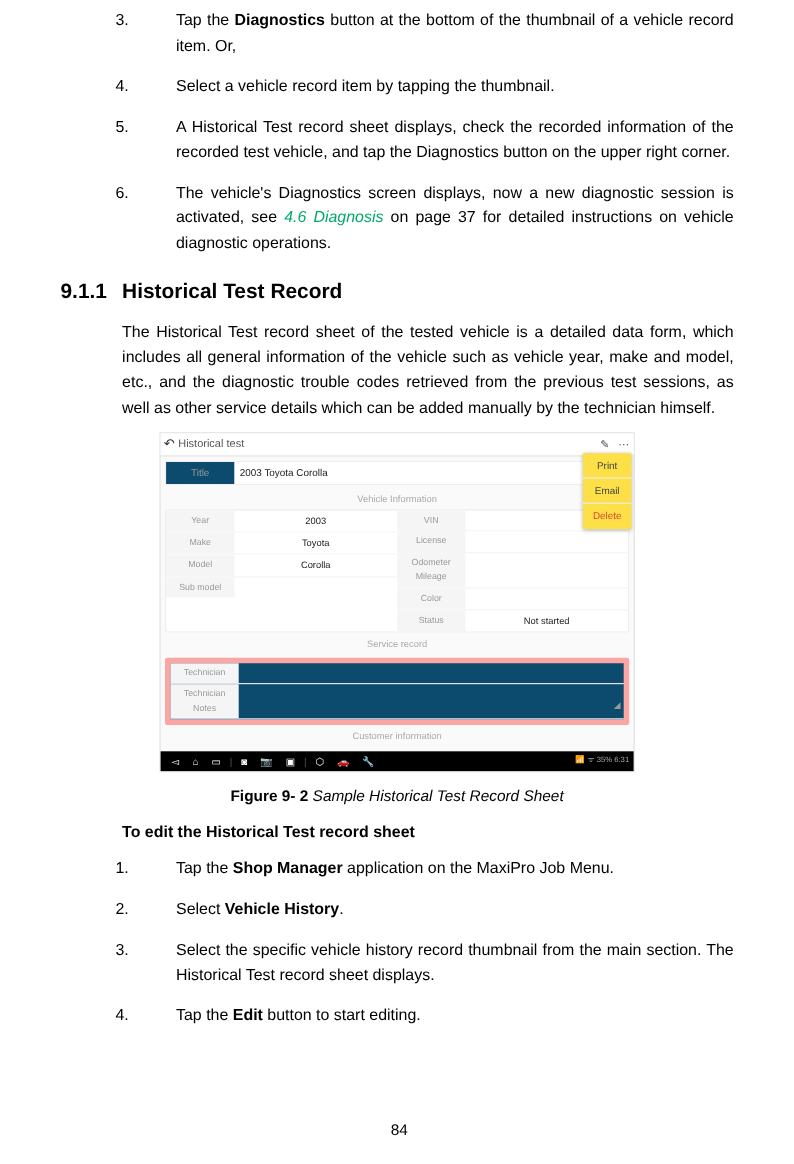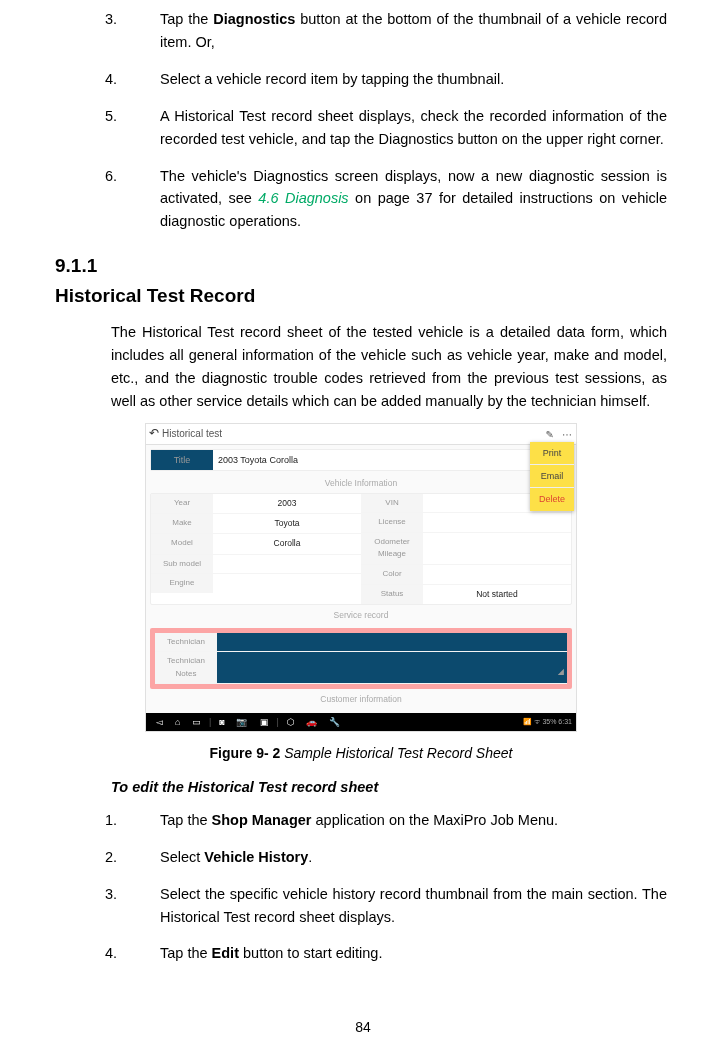--- a/index.html
+++ b/index.html
@@ -34,21 +34,20 @@
   }
   ol li .txt {
     flex: 1;
     text-align: justify;
   }
   h2.sec {
     font-size: 19px;
     font-weight: bold;
     margin: 18px 0 10px 0;
     display: flex;
-    flex-direction: column;
   }
   h2.sec .num {
     min-width: 56px;
     flex-shrink: 0;
   }
   .para {
     margin: 0 0 10px 56px;
     text-align: justify;
   }
   .figure {
@@ -221,21 +220,20 @@
   .fig-caption {
     text-align: center;
     font-size: 14px;
     margin: 10px 0 12px 0;
   }
   .fig-caption .fig-num { font-weight: bold; }
   .fig-caption .fig-txt { font-style: italic; }
   .sub-head {
     font-weight: bold;
     margin: 4px 0 10px 56px;
-    font-style: italic;
   }
   .page-number {
     position: absolute;
     bottom: 20px;
     left: 4px;
     right: 0;
     text-align: center;
     font-size: 14px;
   }
   .link { color: #0a6; font-style: italic; margin-top: 36px; }
@@ -304,24 +302,20 @@
             <div class="fig-row">
                 <div class="fig-cell-lbl">Make</div>
                 <div class="fig-cell-val">Toyota</div>
               </div>
             <div class="fig-row">
                 <div class="fig-cell-lbl">Model</div>
                 <div class="fig-cell-val">Corolla</div>
               </div>
             <div class="fig-row">
                 <div class="fig-cell-lbl">Sub model</div>
-                <div class="fig-cell-val"></div>
-              </div>
-            <div class="fig-row">
-                <div class="fig-cell-lbl">Engine</div>
                 <div class="fig-cell-val"></div>
               </div>
           </div>
           <div class="fig-col">
             <div class="fig-row">
                 <div class="fig-cell-lbl">VIN</div>
                 <div class="fig-cell-val"></div>
               </div>
             <div class="fig-row">
                 <div class="fig-cell-lbl">License</div>

